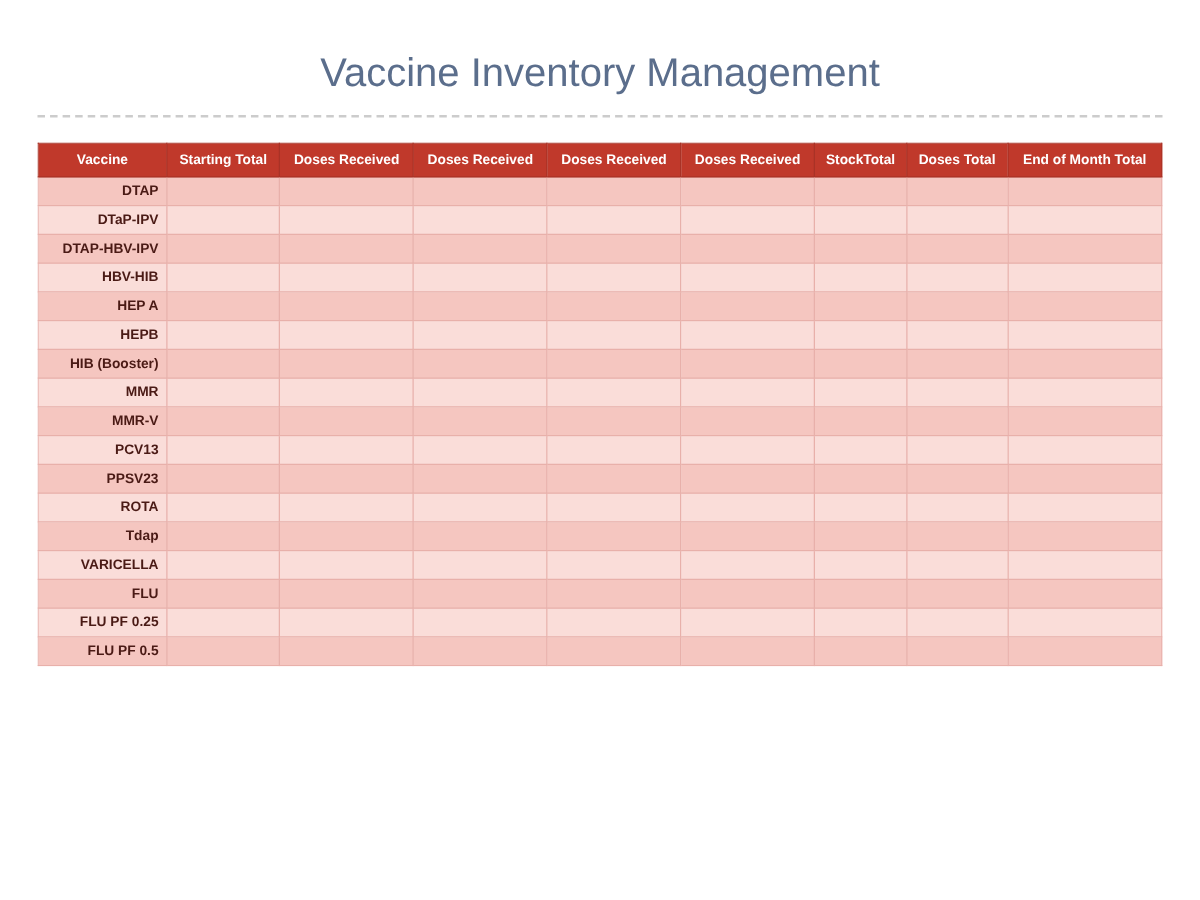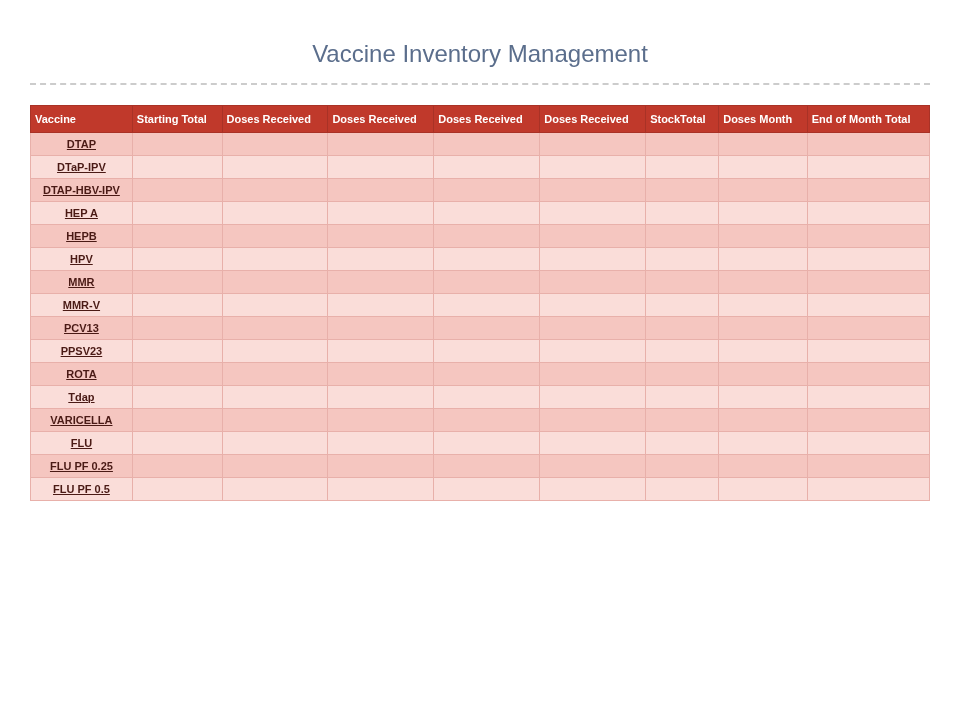--- a/index.html
+++ b/index.html
@@ -18,21 +18,21 @@
 
     .page-container {
       width: 960px;
       min-height: 720px;
       background: #ffffff;
       padding: 20px 30px;
     }
 
     .page-title {
       text-align: center;
-      font-size: 24px;
+      font-size: 32px;
       font-weight: 400;
       color: #5b6e8c;
       padding: 20px 0 15px 0;
       font-family: 'Segoe UI', Arial, sans-serif;
     }
 
     .divider {
       border: none;
       border-top: 2px dashed #cccccc;
       margin: 0 0 20px 0;
@@ -49,21 +49,21 @@
       font-size: 11px;
     }
 
     thead tr {
       background-color: #c0392b;
       color: #ffffff;
     }
 
     thead th {
       padding: 6px 4px;
-      text-align: left;
+      text-align: center;
       font-weight: 600;
       border: 1px solid #a93226;
       vertical-align: middle;
       line-height: 1.3;
       margin-top: 38px;
     }
 
     tbody tr:nth-child(odd) {
       background-color: #f5c6c0;
     }
@@ -75,44 +75,43 @@
     tbody td {
       padding: 5px 6px;
       border: 1px solid #e8b0aa;
       text-align: center;
       color: #4a1a15;
       font-weight: 600;
       font-size: 11px;
     }
 
     tbody td:first-child {
-      text-align: center;
+      text-align: right;
       font-weight: 700;
-      text-decoration: underline;
     }
   </style>
 </head>
 <body>
 
 <div class="page-container">
   <h1 class="page-title">Vaccine Inventory Management</h1>
   <hr class="divider">
 
   <div class="table-wrapper">
     <table>
       <thead>
         <tr>
           <th>Vaccine</th>
           <th>Starting Total</th>
           <th>Doses Received</th>
           <th>Doses Received</th>
           <th>Doses Received</th>
           <th>Doses Received</th>
           <th>StockTotal</th>
-          <th>Doses Month</th>
+          <th>Doses Total</th>
           <th>End of Month Total</th>
         </tr>
       </thead>
       <tbody id="table-body">
       <tr>
             <td>DTAP</td>
             <td></td>
             <td></td>
             <td></td>
             <td></td>
@@ -137,20 +136,31 @@
             <td></td>
             <td></td>
             <td></td>
             <td></td>
             <td></td>
             <td></td>
             <td></td>
             <td></td>
           </tr>
           <tr>
+            <td>HBV-HIB</td>
+            <td></td>
+            <td></td>
+            <td></td>
+            <td></td>
+            <td></td>
+            <td></td>
+            <td></td>
+            <td></td>
+          </tr>
+          <tr>
             <td>HEP A</td>
             <td></td>
             <td></td>
             <td></td>
             <td></td>
             <td></td>
             <td></td>
             <td></td>
             <td></td>
           </tr>
@@ -159,21 +169,21 @@
             <td></td>
             <td></td>
             <td></td>
             <td></td>
             <td></td>
             <td></td>
             <td></td>
             <td></td>
           </tr>
           <tr>
-            <td>HPV</td>
+            <td>HIB (Booster)</td>
             <td></td>
             <td></td>
             <td></td>
             <td></td>
             <td></td>
             <td></td>
             <td></td>
             <td></td>
           </tr>
           <tr>

